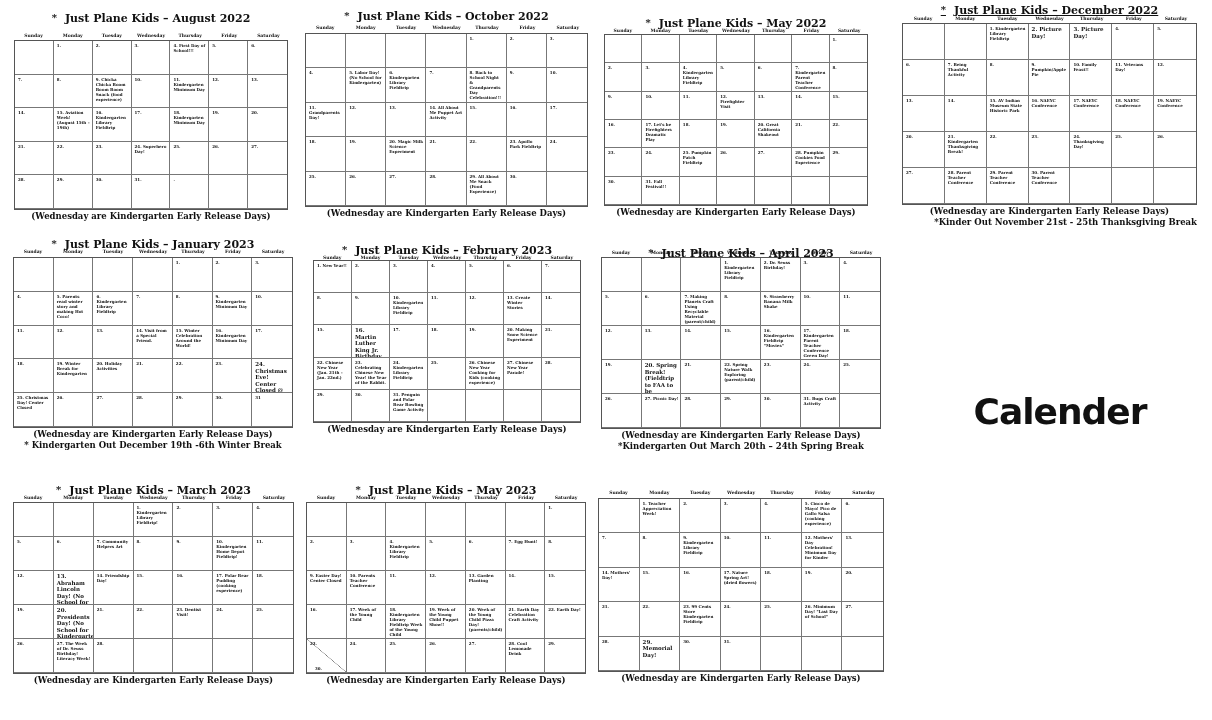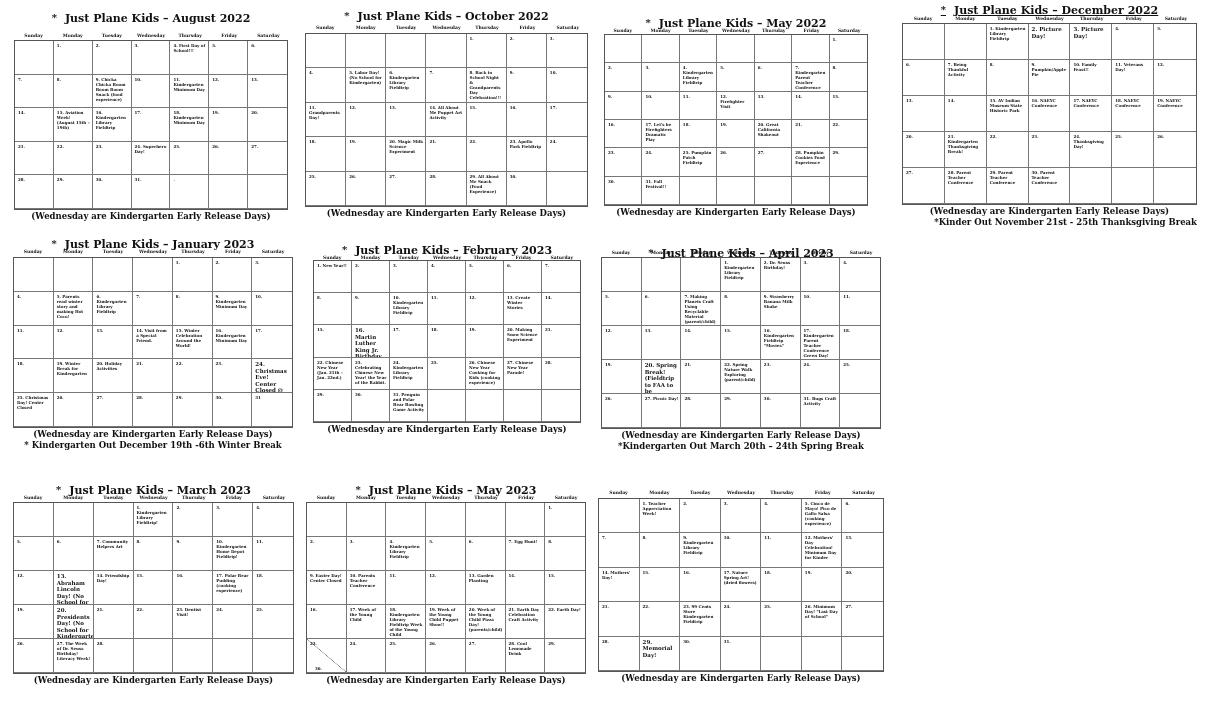--- a/index.html
+++ b/index.html
@@ -527,13 +527,14 @@
         <div class="cell">31.</div>
         <div class="cell"></div>
         <div class="cell"></div>
         <div class="cell"></div>
       </div>
       <div class="footer" style="top: 183px;">(Wednesday are Kindergarten Early Release Days)</div>
     </div>
   </div>
 
 <div class="big-title">
+  <div>Calender</div>
 </div>
 
 </body></html>

